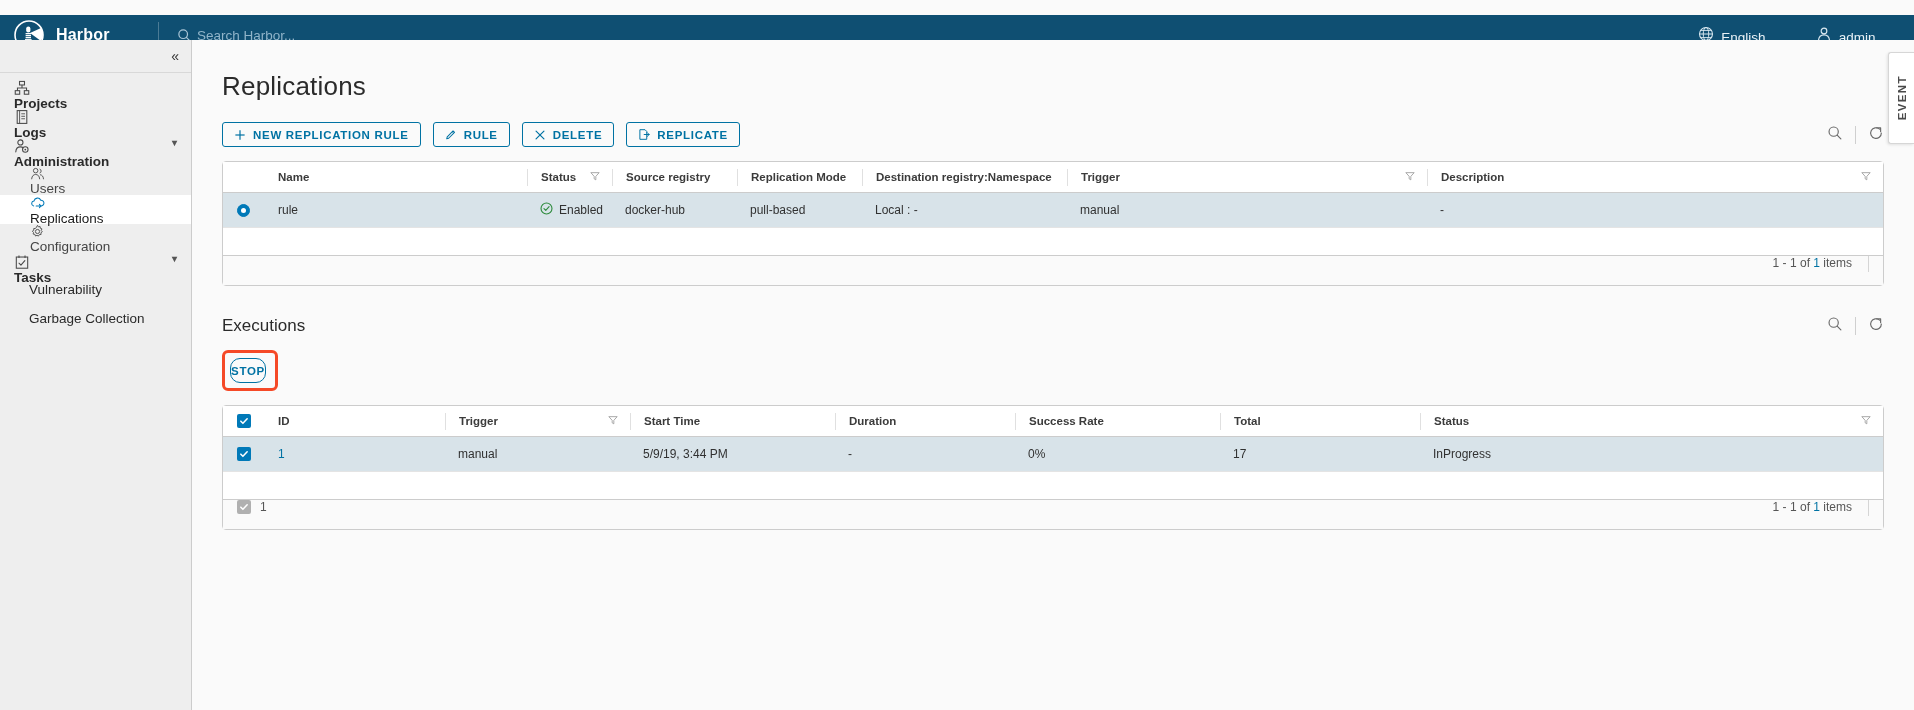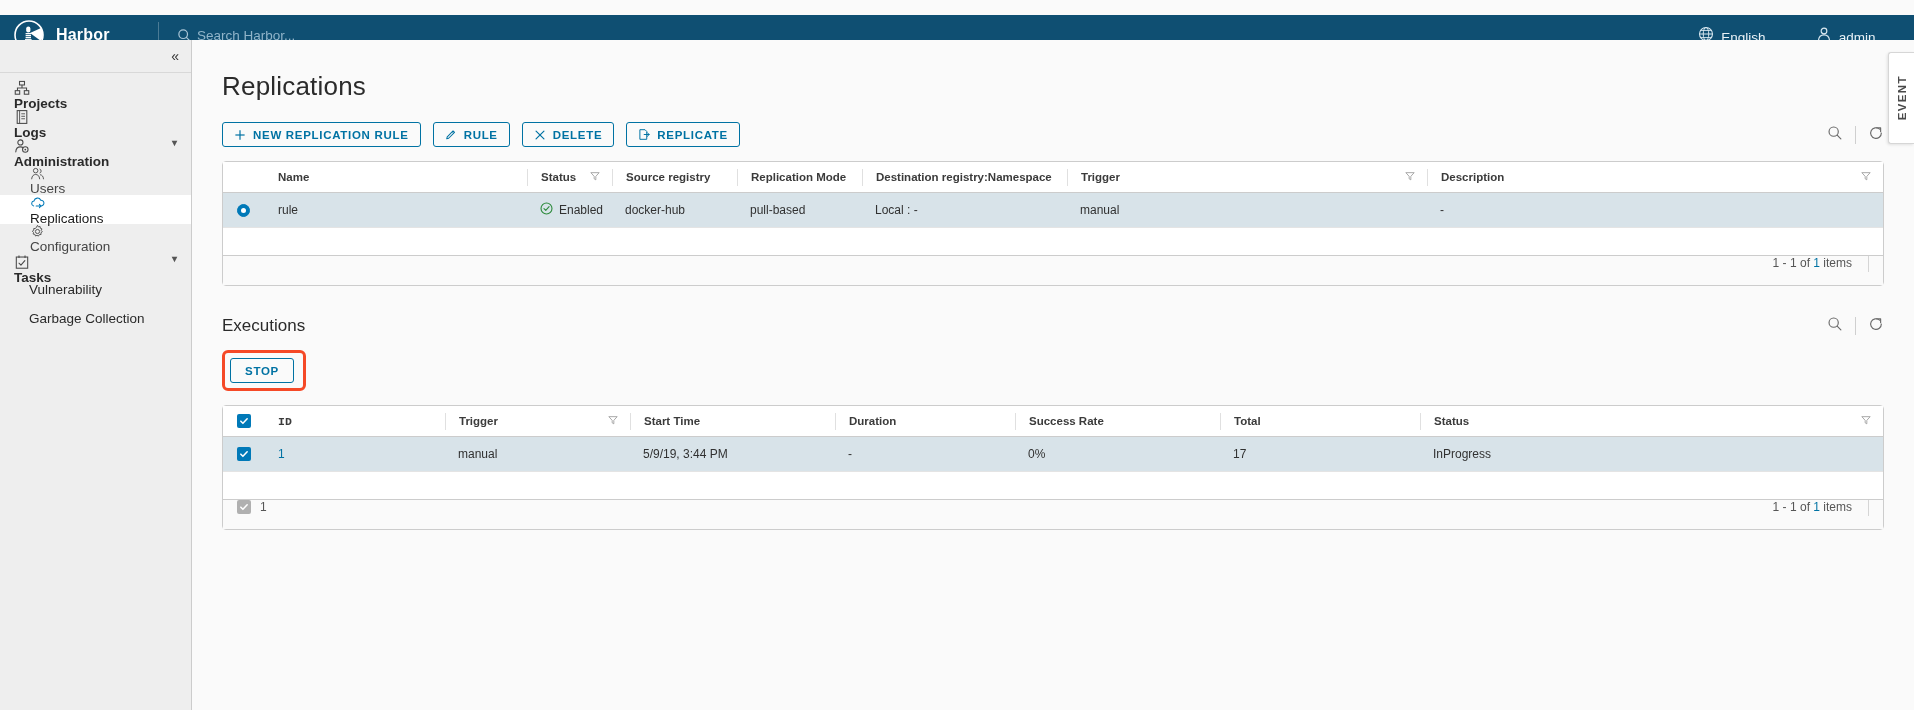--- a/index.html
+++ b/index.html
@@ -145,21 +145,21 @@
 
   
   .sec-head { display: flex; align-items: center; margin: 30px 0 0 30px; padding-right: 30px; }
   .sec-title { font-size: 17px; color: #2b2b2b; font-weight: 400; }
 
   .stop-wrap { margin: 14px 0 0 30px; }
   .highlight-box {
     display: inline-block; padding: 5px;
     border: 3px solid #f54927; border-radius: 6px;
   }
-  .highlight-box .btn { margin-right: 4px; width: 64px; }
+  .highlight-box .btn { margin-right: 4px; width: 36px; border-radius: 10px; }
 
   .link { color: #0072a3; }
 
   
   .event-tab {
     position: absolute; top: 52px; right: 0;
     width: 26px; height: 92px;
     background: #ffffff;
     border: 1px solid #d6d6d6; border-right: none;
     border-radius: 3px 0 0 3px;
@@ -484,21 +484,21 @@
 
   <div class="datagrid">
     <div class="dg-head">
       <div class="c-sel">
         <span class="cb">
           <svg width="10" height="10" viewBox="0 0 12 12">
               <path d="M2.2 6.2 L4.7 8.8 L9.8 3.3" fill="none" stroke="#ffffff" stroke-width="1.8" stroke-linecap="round" stroke-linejoin="round"></path>
             </svg>
         </span>
       </div>
-      <div class="hcell first" style="width:180px;flex:0 0 180px;font-family:Liberation Mono, monospace;">ID</div>
+      <div class="hcell first" style="width:180px;flex:0 0 180px;">ID</div>
       <div class="hcell" style="width:185px;flex:0 0 185px;">
         <span>Trigger</span>
         <span class="fil">
           <svg width="10" height="10" viewBox="0 0 12 12">
               <path d="M1 2 H11 L7 6.4 V10.6 L5 9.4 V6.4 Z" fill="none" stroke="#777" stroke-width="1"></path>
             </svg>
         </span>
       </div>
       <div class="hcell" style="width:205px;flex:0 0 205px;">Start Time</div>
       <div class="hcell" style="width:180px;flex:0 0 180px;">Duration</div>

